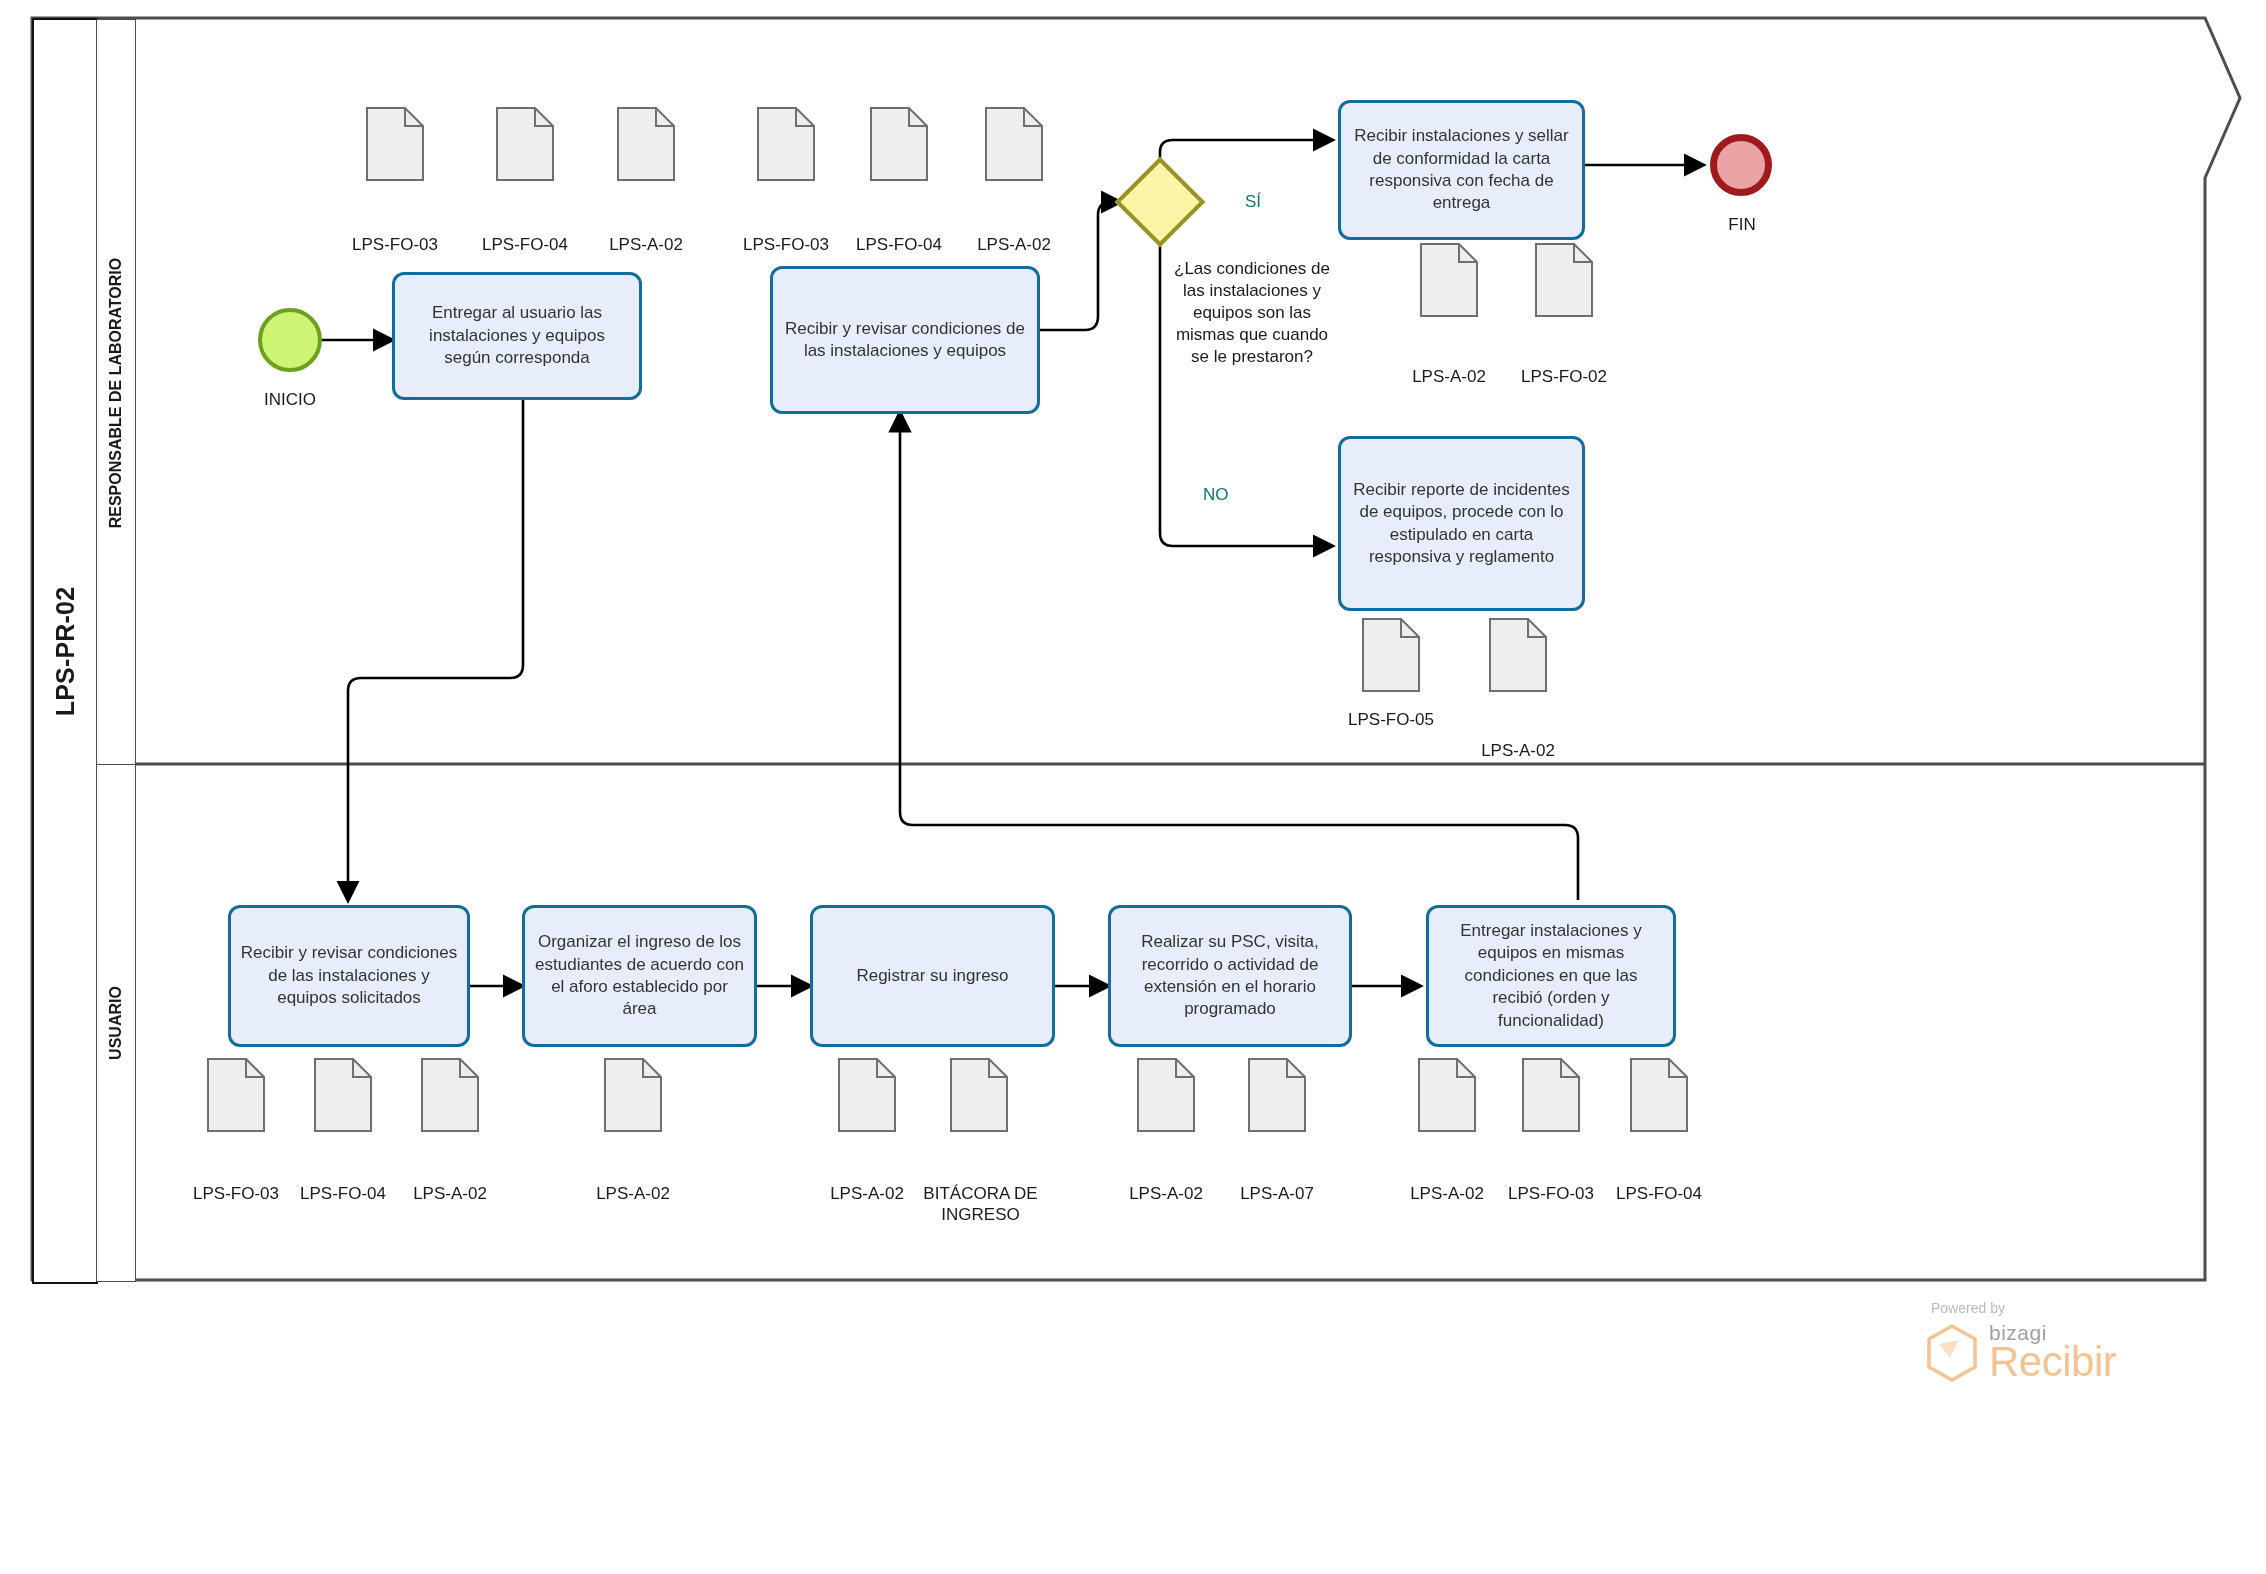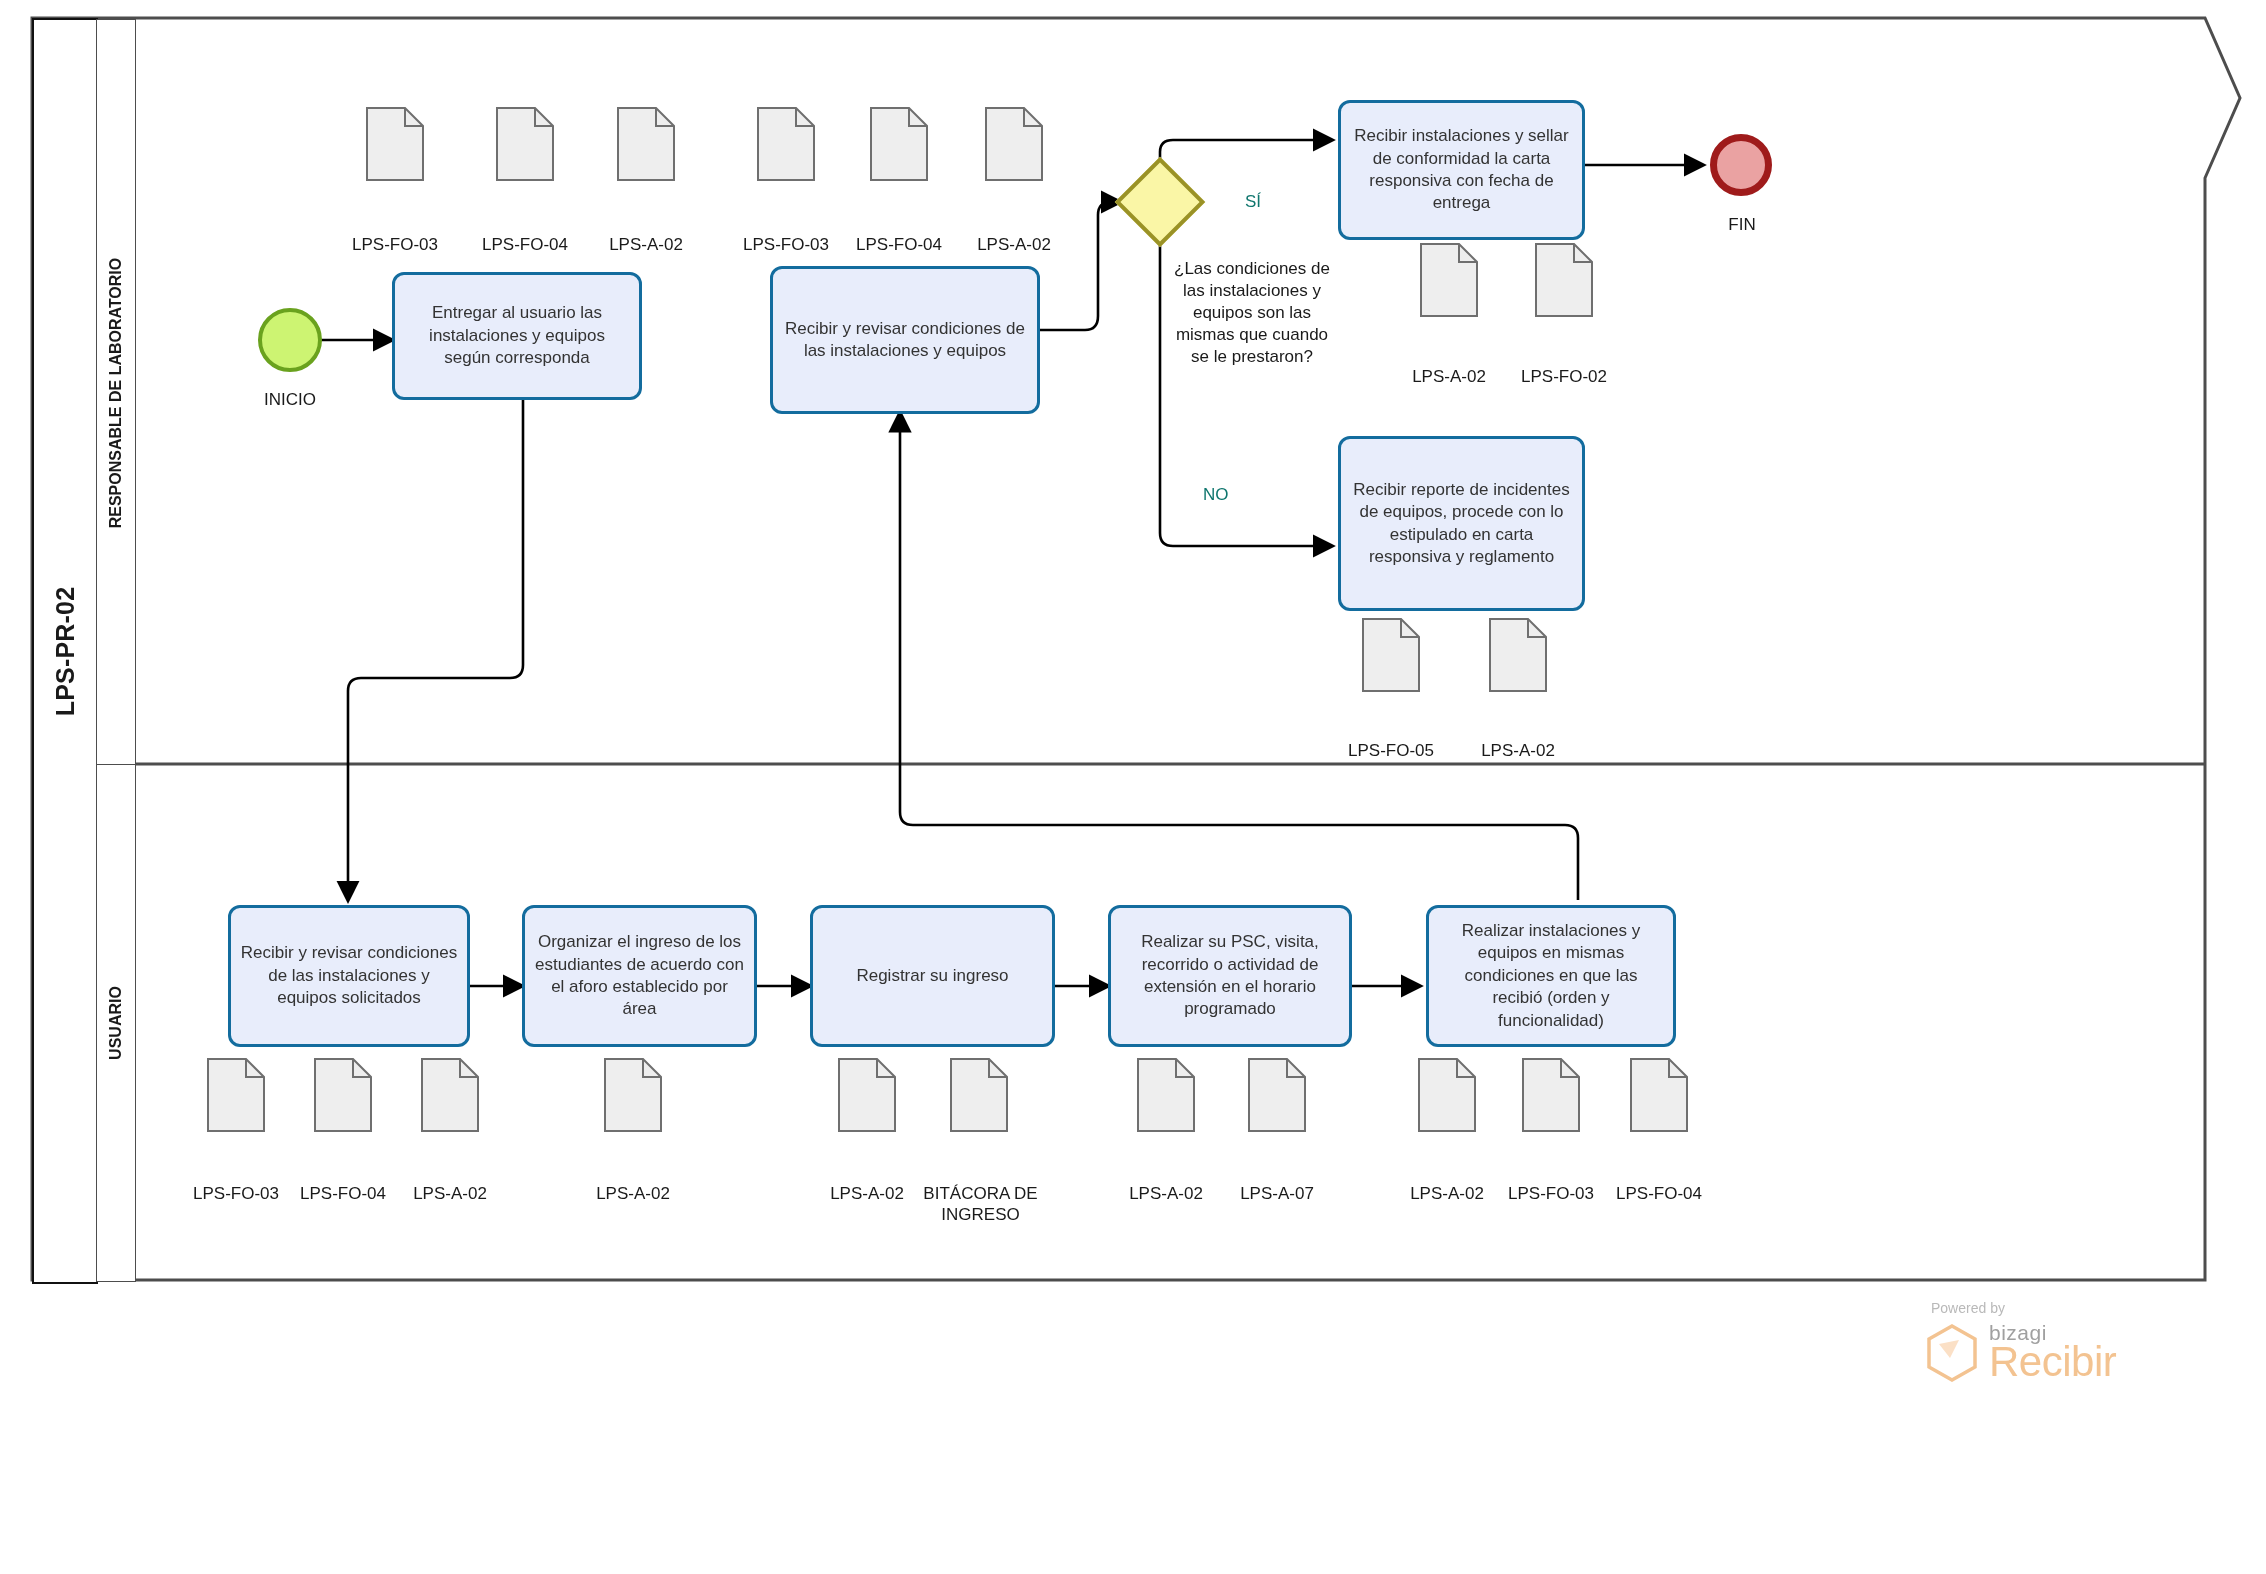--- a/index.html
+++ b/index.html
@@ -196,21 +196,21 @@
         <path d="M1 1 H39 L57 19 V73 H1 Z" fill="#eeeeee" stroke="#6f6f6f" stroke-width="2"></path>
         <path d="M39 1 V19 H57" fill="none" stroke="#6f6f6f" stroke-width="2"></path>
       </svg>
   </div>
   <div class="doc" style="left:1489px;top:618px;">
     <svg width="58" height="74" viewBox="0 0 58 74">
         <path d="M1 1 H39 L57 19 V73 H1 Z" fill="#eeeeee" stroke="#6f6f6f" stroke-width="2"></path>
         <path d="M39 1 V19 H57" fill="none" stroke="#6f6f6f" stroke-width="2"></path>
       </svg>
   </div>
-  <div class="doc-label" style="left:1331px;top:740px;width:120px;">LPS-FO-05</div>
+  <div class="doc-label" style="left:1331px;top:709px;width:120px;">LPS-FO-05</div>
   <div class="doc-label" style="left:1458px;top:740px;width:120px;">LPS-A-02</div>
 
   <div class="task" style="left:228px;top:905px;width:242px;height:142px;">Recibir y revisar condiciones de las instalaciones y equipos solicitados</div>
 
   <div class="doc" style="left:207px;top:1058px;">
     <svg width="58" height="74" viewBox="0 0 58 74">
         <path d="M1 1 H39 L57 19 V73 H1 Z" fill="#eeeeee" stroke="#6f6f6f" stroke-width="2"></path>
         <path d="M39 1 V19 H57" fill="none" stroke="#6f6f6f" stroke-width="2"></path>
       </svg>
   </div>
@@ -267,21 +267,21 @@
   </div>
   <div class="doc" style="left:1248px;top:1058px;">
     <svg width="58" height="74" viewBox="0 0 58 74">
         <path d="M1 1 H39 L57 19 V73 H1 Z" fill="#eeeeee" stroke="#6f6f6f" stroke-width="2"></path>
         <path d="M39 1 V19 H57" fill="none" stroke="#6f6f6f" stroke-width="2"></path>
       </svg>
   </div>
   <div class="doc-label" style="left:1106px;top:1183px;width:120px;">LPS-A-02</div>
   <div class="doc-label" style="left:1217px;top:1183px;width:120px;">LPS-A-07</div>
 
-  <div class="task" style="left:1426px;top:905px;width:250px;height:142px;">Realizar instalaciones y equipos en mismas condiciones en que las recibió (orden y funcionalidad)</div>
+  <div class="task" style="left:1426px;top:905px;width:250px;height:142px;">Entregar instalaciones y equipos en mismas condiciones en que las recibió (orden y funcionalidad)</div>
 
   <div class="doc" style="left:1418px;top:1058px;">
     <svg width="58" height="74" viewBox="0 0 58 74">
         <path d="M1 1 H39 L57 19 V73 H1 Z" fill="#eeeeee" stroke="#6f6f6f" stroke-width="2"></path>
         <path d="M39 1 V19 H57" fill="none" stroke="#6f6f6f" stroke-width="2"></path>
       </svg>
   </div>
   <div class="doc" style="left:1522px;top:1058px;">
     <svg width="58" height="74" viewBox="0 0 58 74">
         <path d="M1 1 H39 L57 19 V73 H1 Z" fill="#eeeeee" stroke="#6f6f6f" stroke-width="2"></path>

